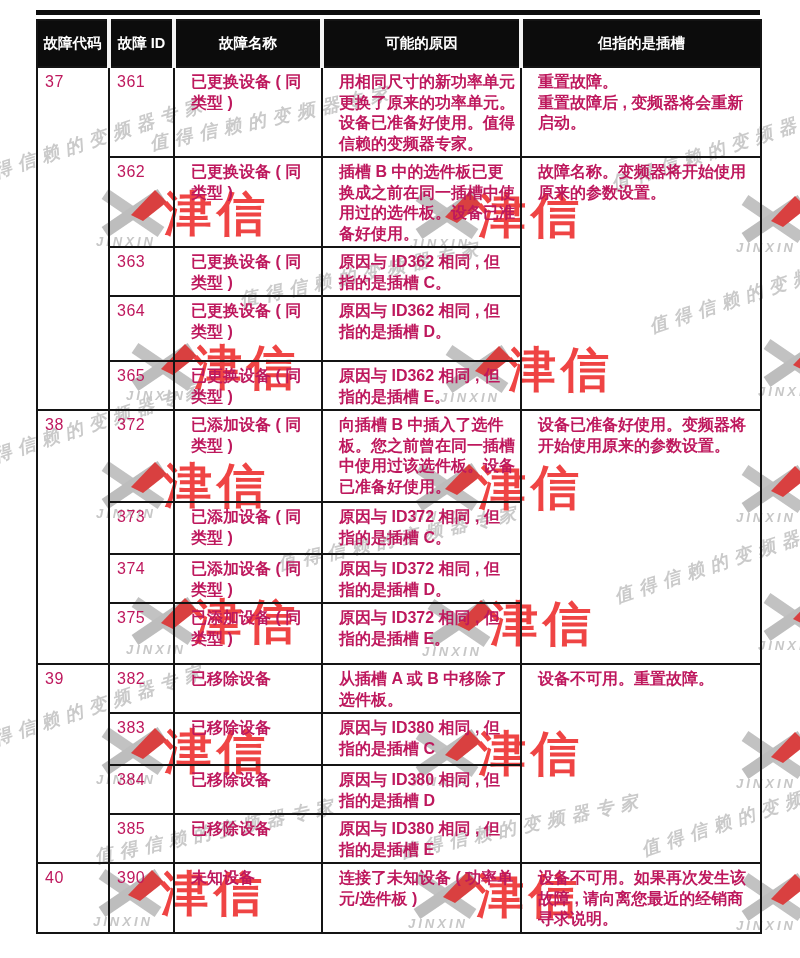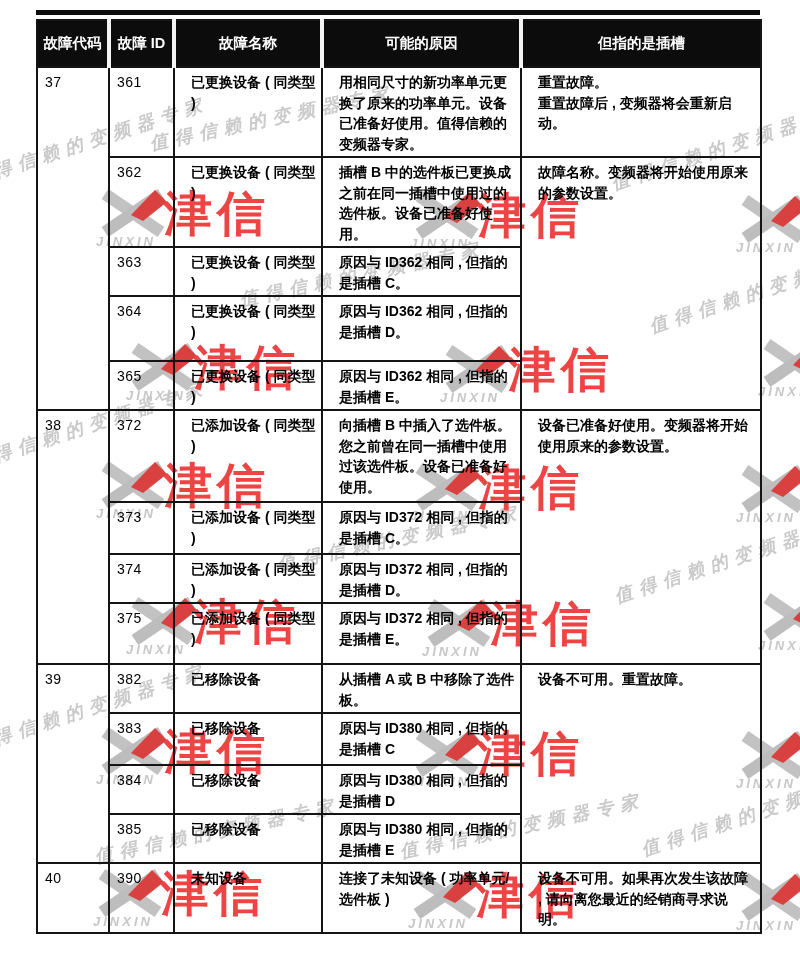--- a/index.html
+++ b/index.html
@@ -60,22 +60,22 @@
     border-bottom: 2px solid #141414;
     border-left: 4px solid #f4f4f4;
     padding: 2px;
     line-height: 19px;
   }
   .fault-table th:first-child { border-left: 2px solid #141414; }
   .fault-table th:last-child { border-right: 2px solid #141414; }
   .fault-table td {
     vertical-align: top;
     background: transparent;
-    color: #000000;
-    font-size: 14px;
+    color: #be185d;
+    font-size: 16px;
     line-height: 20.5px;
     padding: 4px 5px 2px 7px;
   }
   td.c-num { font-weight: 400; letter-spacing: 0.5px; }
   td.c-zh { font-weight: bold; padding-left: 16px; }
   td.c-fix { white-space: pre-line; }
 </style>
 </head>
 <body>
 

